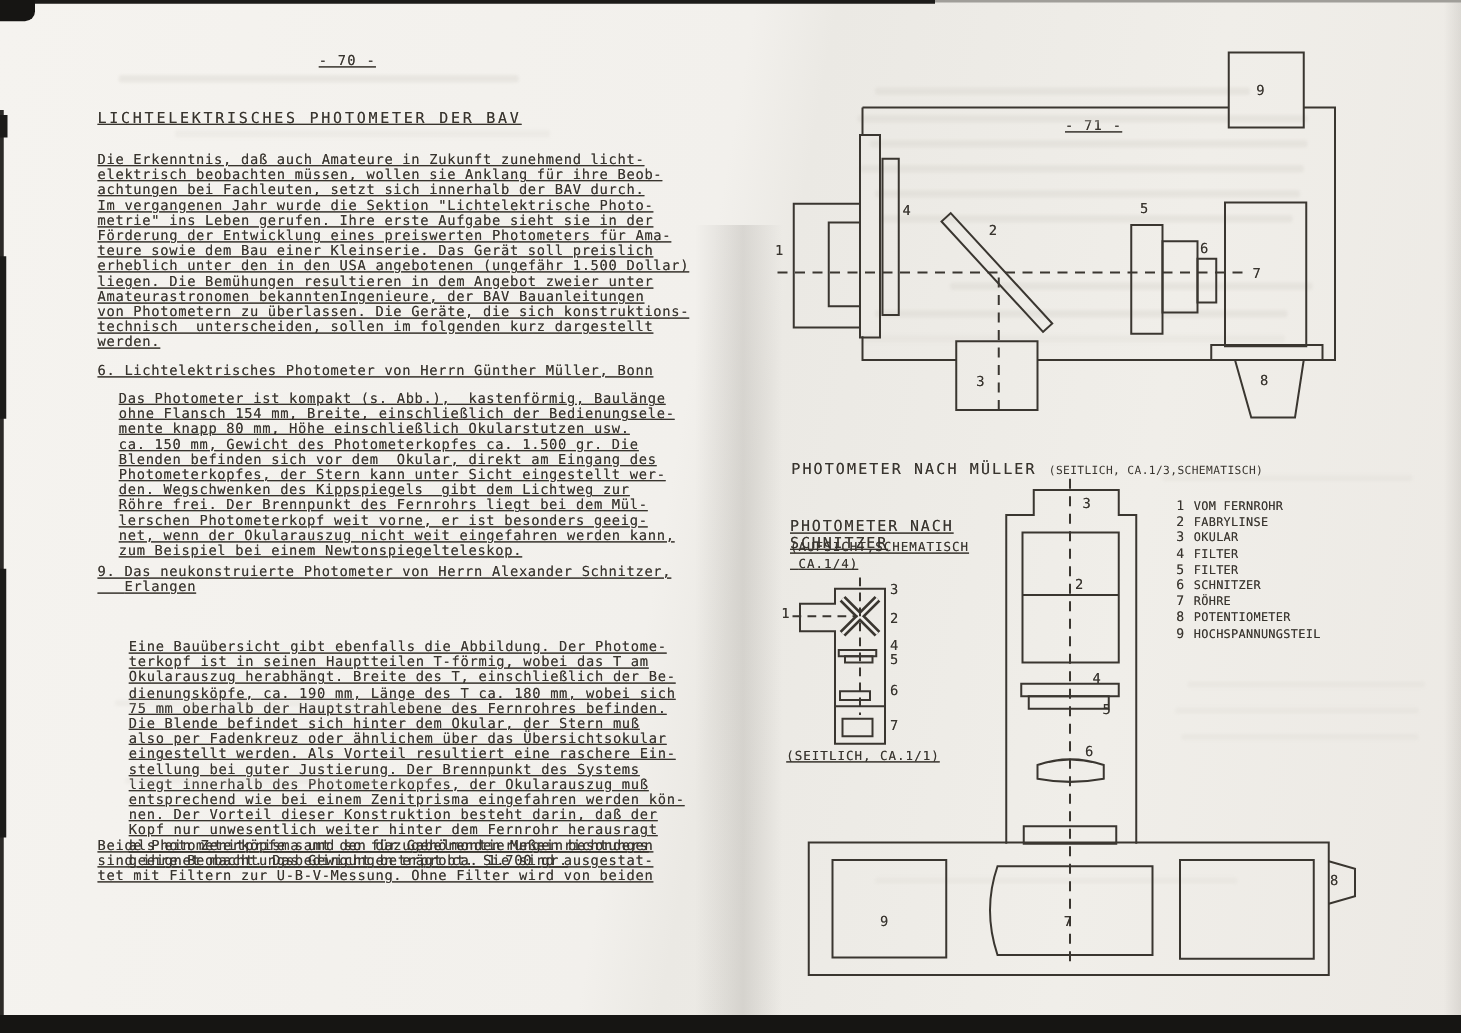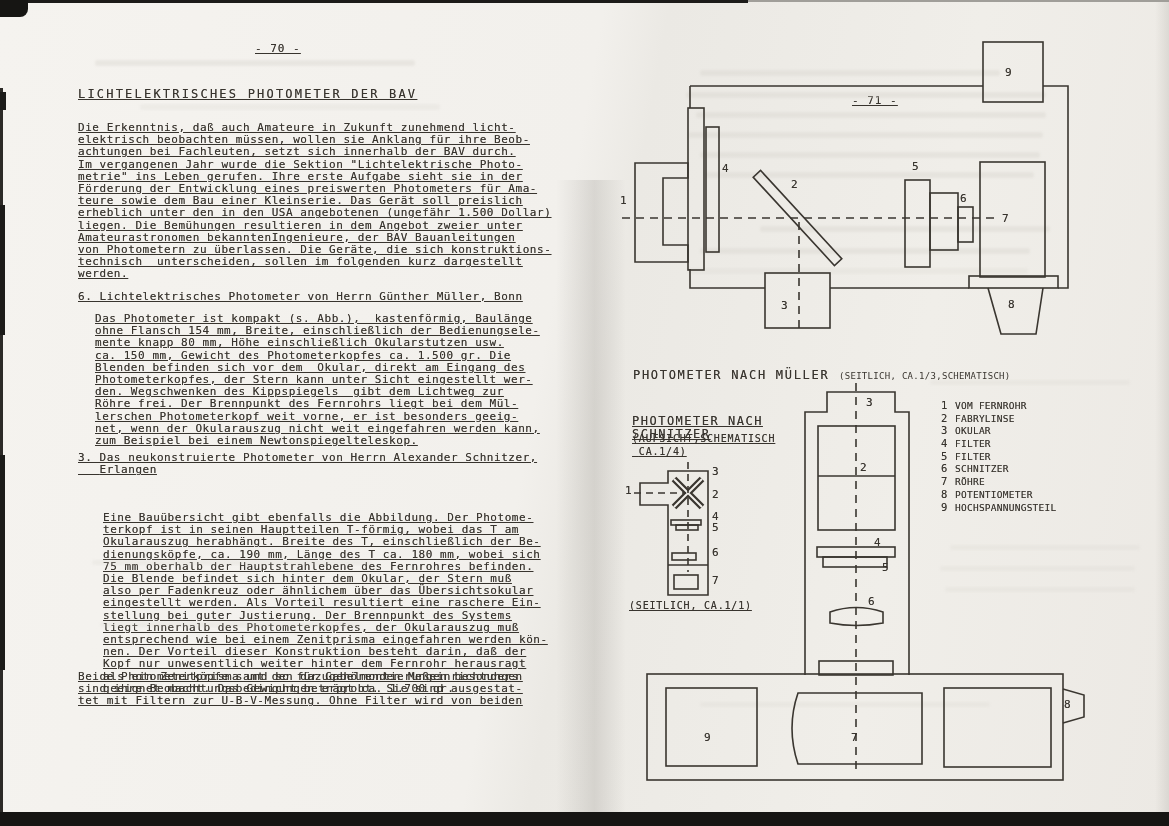--- a/index.html
+++ b/index.html
@@ -93,21 +93,21 @@
 mente knapp 80 mm, Höhe einschließlich Okularstutzen usw.
 ca. 150 mm, Gewicht des Photometerkopfes ca. 1.500 gr. Die
 Blenden befinden sich vor dem  Okular, direkt am Eingang des
 Photometerkopfes, der Stern kann unter Sicht eingestellt wer-
 den. Wegschwenken des Kippspiegels  gibt dem Lichtweg zur
 Röhre frei. Der Brennpunkt des Fernrohrs liegt bei dem Mül-
 lerschen Photometerkopf weit vorne, er ist besonders geeig-
 net, wenn der Okularauszug nicht weit eingefahren werden kann,
 zum Beispiel bei einem Newtonspiegelteleskop.</div>
 
-    <div class="txt" style="left:78px;top:452px;width:520px;">3. Das neukonstruierte Photometer von Herrn Alexander Schnitzer,
+    <div class="txt" style="left:78px;top:452px;width:520px;">9. Das neukonstruierte Photometer von Herrn Alexander Schnitzer,
    Erlangen</div>
 
     <div class="txt" style="left:103px;top:484px;width:500px;margin-top:28px;">Eine Bauübersicht gibt ebenfalls die Abbildung. Der Photome-
 terkopf ist in seinen Hauptteilen T-förmig, wobei das T am
 Okularauszug herabhängt. Breite des T, einschließlich der Be-
 dienungsköpfe, ca. 190 mm, Länge des T ca. 180 mm, wobei sich
 75 mm oberhalb der Hauptstrahlebene des Fernrohres befinden.
 Die Blende befindet sich hinter dem Okular, der Stern muß
 also per Fadenkreuz oder ähnlichem über das Übersichtsokular
 eingestellt werden. Als Vorteil resultiert eine raschere Ein-

